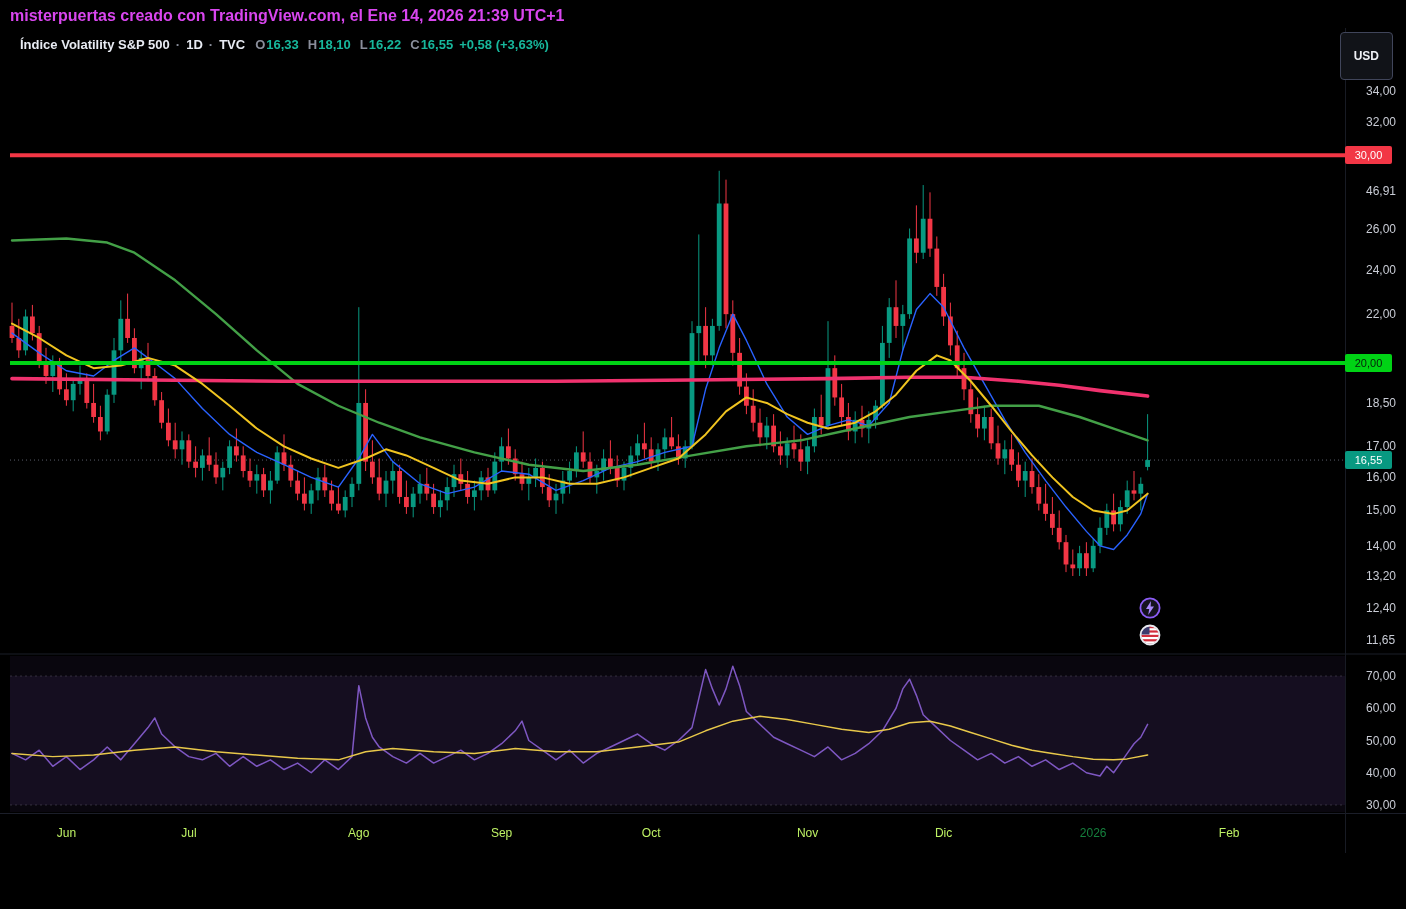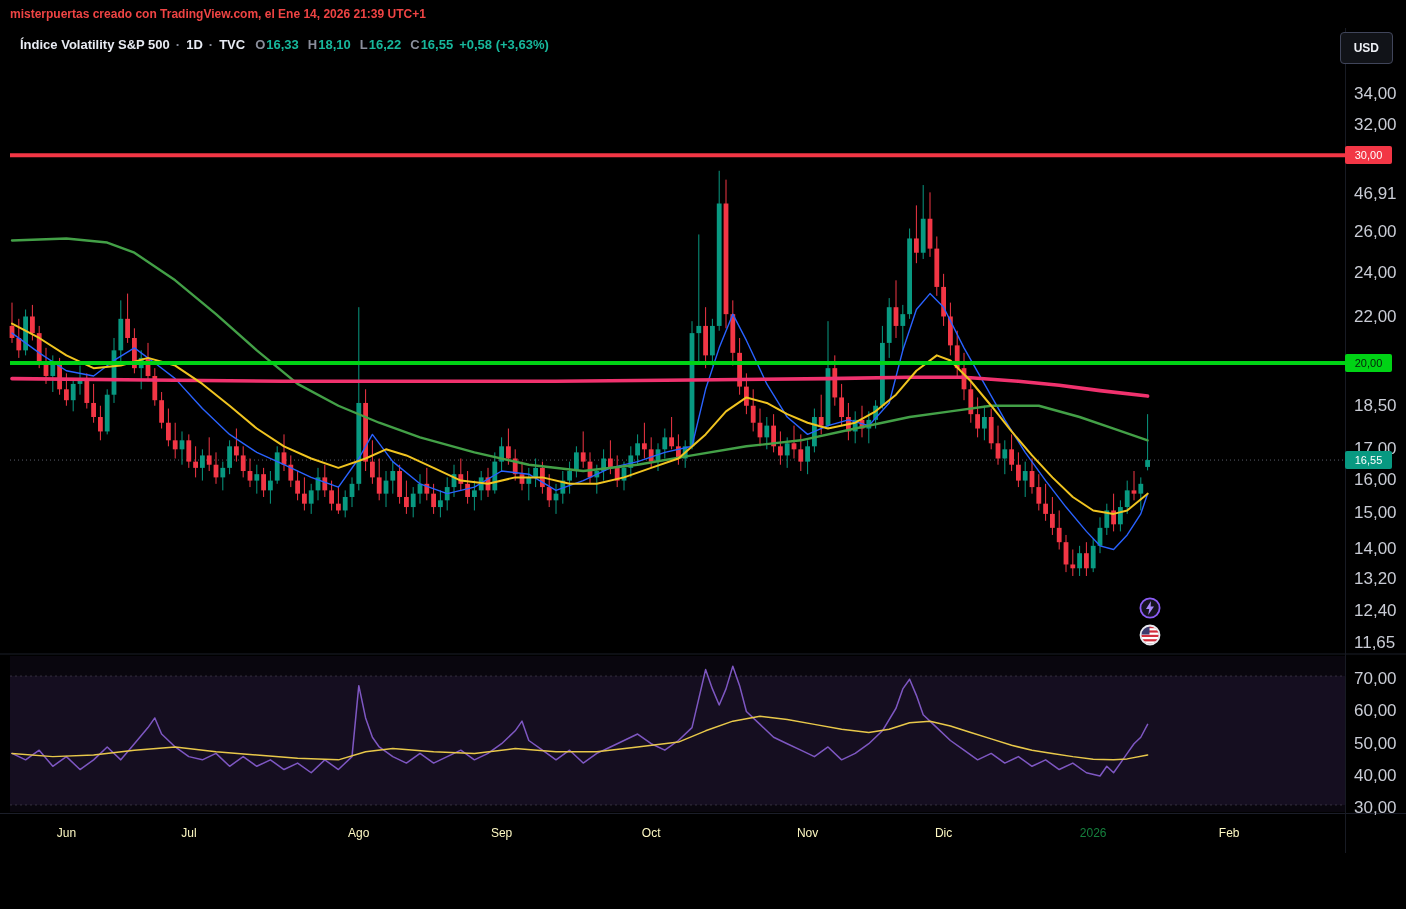--- a/index.html
+++ b/index.html
@@ -1,35 +1,35 @@
 <!DOCTYPE html>
 <html><head>
 <meta charset="utf-8">
 <style>
   html,body{margin:0;padding:0;background:#000;}
   .screen{position:relative;width:1406px;height:909px;background:#000;overflow:hidden;
           font-family:"Liberation Sans",sans-serif;-webkit-font-smoothing:antialiased;}
   #chart-canvas{position:absolute;left:0;top:0;}
-  .attribution{position:absolute;left:10px;top:7px;font-size:12px;font-weight:700;color:#ef4444;}
+  .attribution{position:absolute;left:10px;top:7px;font-size:16px;font-weight:700;color:#d946ef;}
   .legend{position:absolute;left:20px;top:37px;font-size:13px;font-weight:600;color:#e8ebf3;
           display:flex;align-items:center;gap:6px;white-space:nowrap;justify-content:space-between;}
   .legend .dim{color:#8a8e9b;}
   .legend .val{color:#17b79c;}
   .ohlc-group{display:flex;gap:9px;margin-left:4px;}
   .ohlc-item .letter{color:#8a8e9b;margin-right:1px;}
   .currency-btn{position:absolute;right:13px;top:32px;background:#111318;border:1px solid #40455a;
-          border-radius:4px;color:#eef0f5;font-size:12px;font-weight:700;padding:8px 13px;cursor:pointer;
+          border-radius:4px;color:#eef0f5;font-size:12px;font-weight:700;padding:16px 13px;cursor:pointer;
           font-family:"Liberation Sans",sans-serif;}
   #right-axis{position:absolute;left:1345px;top:0;width:61px;height:853px;}
-  .axis-label{position:absolute;left:9px;font-size:17px;color:#c9ccd5;}
+  .axis-label{position:absolute;left:21px;font-size:12px;color:#c9ccd5;}
   .axis-badge{position:absolute;left:0px;width:47px;text-align:center;font-size:11px;
           border-radius:2px;padding:3px 0;line-height:12px;}
   #time-axis{position:absolute;left:0;top:813px;width:1345px;height:40px;}
   .time-label{position:absolute;top:13px;width:56px;margin-left:-28px;text-align:center;
-          font-size:12px;color:#fef9c3;}
+          font-size:12px;color:#bef264;}
   .time-label.year{color:#15803d;}
   .event-icon{position:absolute;width:24px;height:24px;cursor:pointer;}
   .footer{position:absolute;left:0;top:854px;width:1406px;height:55px;background:#050507;
           border-top:1px solid #15171f;display:flex;align-items:center;padding-left:16px;
           box-sizing:border-box;}
   .brand{display:flex;align-items:center;gap:8px;cursor:pointer;}
   .brand-text{color:#ffffff;font-size:21px;font-weight:700;letter-spacing:.2px;}
 </style>
 </head>
 <body>

